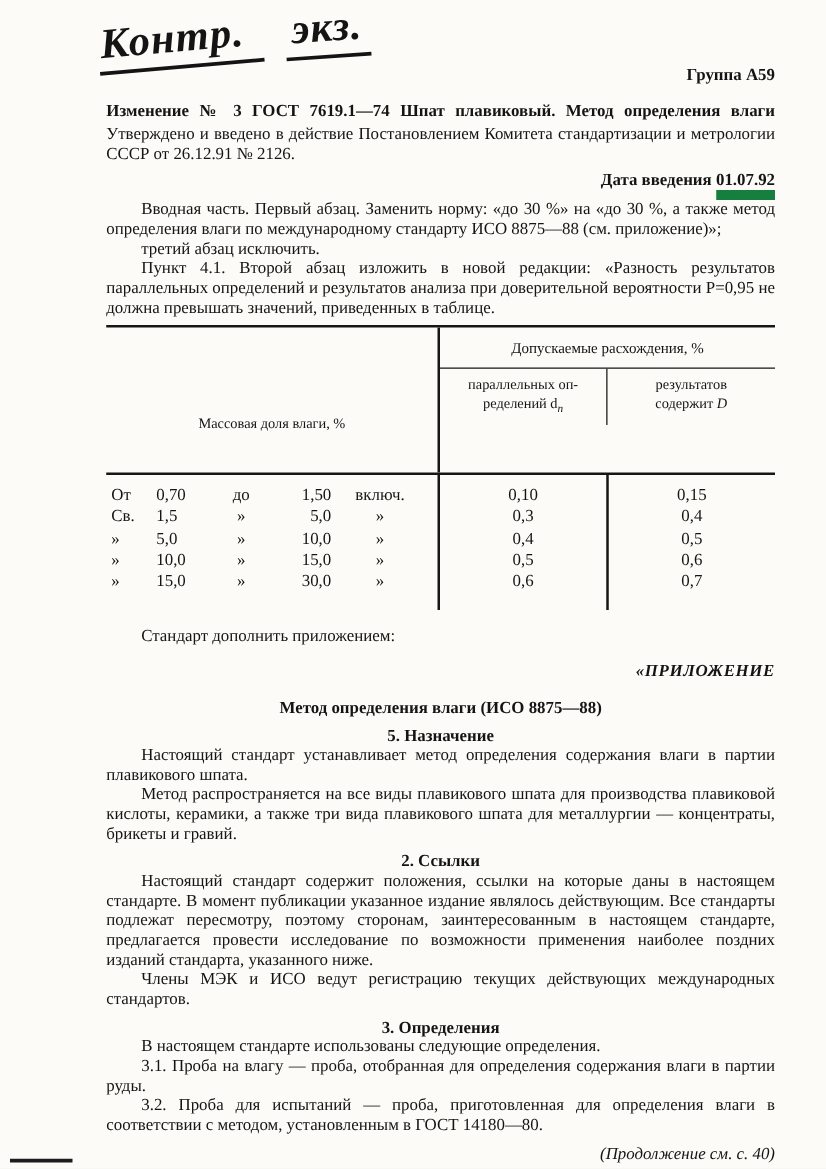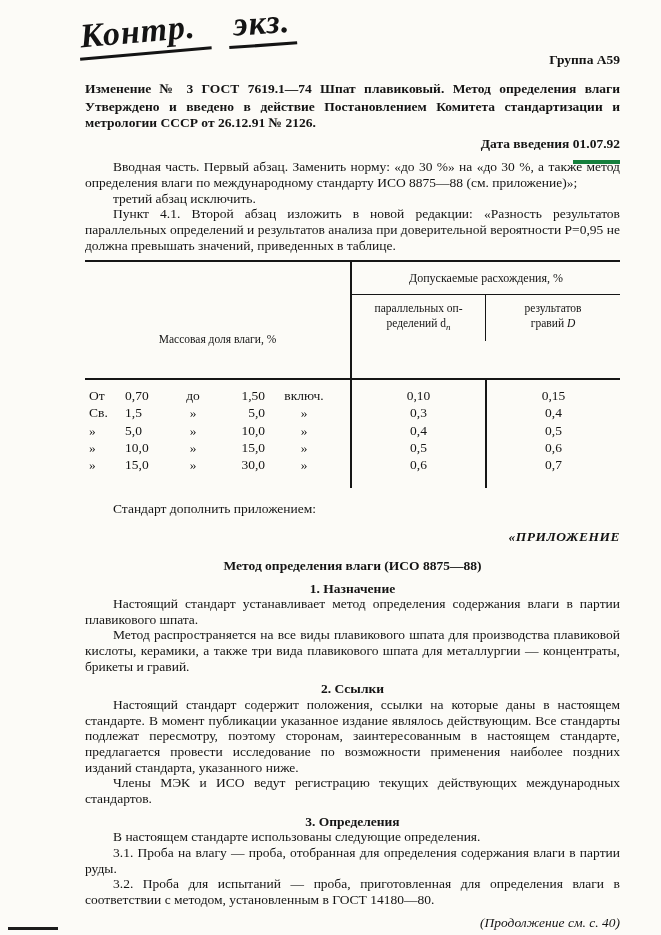--- a/index.html
+++ b/index.html
@@ -16,23 +16,23 @@
   .content{position:absolute;left:85px;top:0;width:535px;}
   .hand{
     position:absolute;left:78px;top:8px;
     font-style:italic;font-weight:bold;font-size:34px;
     transform:rotate(-4deg);letter-spacing:1px;white-space:nowrap;
   }
   .hand .w1{display:inline-block;border-bottom:3px solid #141414;padding:0 14px 2px 2px;transform:rotate(-1deg);}
   .hand .w2{display:inline-block;border-bottom:3px solid #141414;padding:0 6px 2px 6px;margin-left:18px;}
   .group{ text-align:right;font-weight:bold;margin-top:52px;}
   .doc-title{font-weight:bold;margin-top:13px;text-align:justify;text-align-last:justify;}
-  .approval{font-weight:bold;margin-top:3px;text-align:justify;}
+  .approval{font-weight:normal;margin-top:3px;text-align:justify;}
   .date-line{text-align:right;font-weight:bold;margin-top:5px;}
-  .date-line .u{border-bottom:4px solid #15803d;padding-bottom:9px;}
+  .date-line .u{border-bottom:8px solid #15803d;padding-bottom:1px;}
   p.body{margin:0;text-indent:28px;text-align:justify;}
   p.first{margin-top:8px;}
   
   .tbl{margin-top:7px;border-top:2px solid #161616;width:535px;}
   .thead{display:grid;grid-template-columns:265px 270px;}
   .h-col1{display:flex;align-items:center;justify-content:center;font-size:11.5px;min-height:78px;text-align:center;margin-top:38px;}
   .h-right{border-left:2px solid #161616;}
   .h-span{font-size:12px;text-align:center;padding:10px 4px 8px;border-bottom:1.5px solid #161616;}
   .h-subs{display:grid;grid-template-columns:133px 135px;}
   .h-sub{font-size:11.5px;text-align:center;padding:6px 2px 8px;line-height:1.25;}
@@ -86,21 +86,21 @@
         <div class="h-col1">Массовая доля влаги, %</div>
         <div class="h-right">
           <div class="h-span">Допускаемые расхождения, %</div>
           <div class="h-subs">
             <div class="h-sub">
               <span>параллельных оп-</span><br>
               <span>ределений d</span><sub class="ital">n</sub>
             </div>
             <div class="h-sub">
               <span>результатов</span><br>
-              <span>гравий </span><span class="ital">D</span>
+              <span>содержит </span><span class="ital">D</span>
             </div>
           </div>
         </div>
       </div>
       <div class="tbody">
         <div class="b-col">
           <div class="rline">
               <span class="ca">От</span>
               <span class="cb">0,70</span>
               <span class="cc">до</span>
@@ -152,21 +152,21 @@
         </div>
       </div>
     </div>
 
     <div class="lead">Стандарт дополнить приложением:</div>
 
     <div class="annex-label">«ПРИЛОЖЕНИЕ</div>
 
     <div class="annex-title">Метод определения влаги (ИСО 8875—88)</div>
 
-    <div class="sec-head">1. Назначение</div>
+    <div class="sec-head">5. Назначение</div>
     <p class="body">Настоящий стандарт устанавливает метод определения содержания влаги в партии плавикового шпата.</p>
     <p class="body">Метод распространяется на все виды плавикового шпата для производства плавиковой кислоты, керамики, а также три вида плавикового шпата для металлургии — концентраты, брикеты и гравий.</p>
 
     <div class="sec-head">2. Ссылки</div>
     <p class="body">Настоящий стандарт содержит положения, ссылки на которые даны в настоящем стандарте. В момент публикации указанное издание являлось действующим. Все стандарты подлежат пересмотру, поэтому сторонам, заинтересованным в настоящем стандарте, предлагается провести исследование по возможности применения наиболее поздних изданий стандарта, указанного ниже.</p>
     <p class="body">Члены МЭК и ИСО ведут регистрацию текущих действующих международных стандартов.</p>
 
     <div class="sec-head">3. Определения</div>
     <p class="body">В настоящем стандарте использованы следующие определения.</p>
     <p class="body">3.1. Проба на влагу — проба, отобранная для определения содержания влаги в партии руды.</p>

